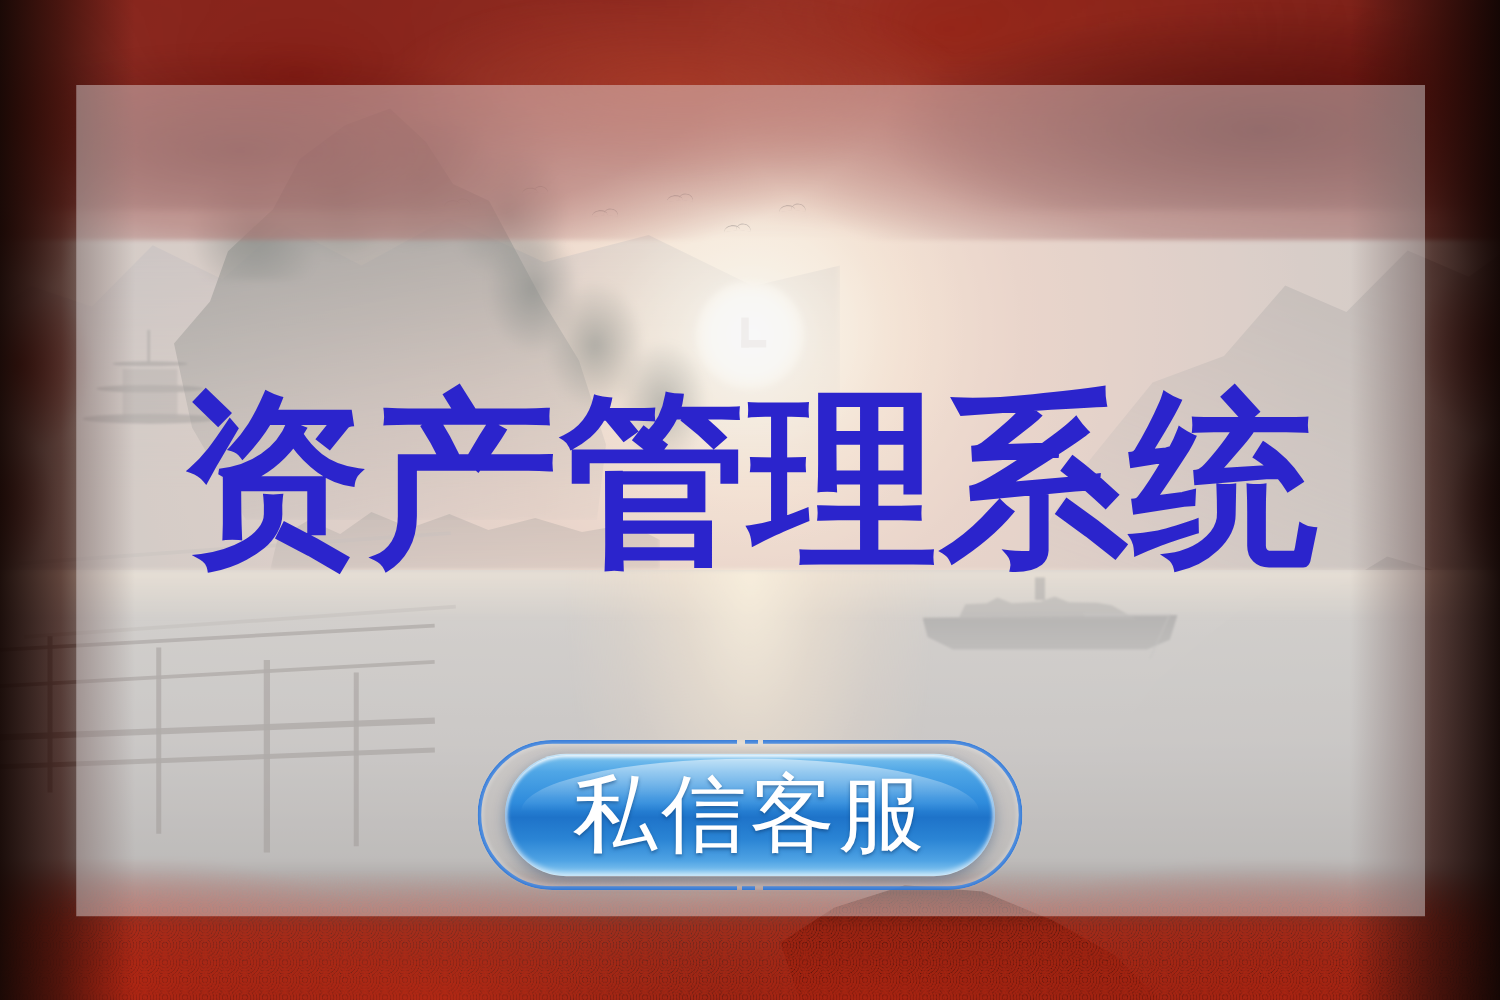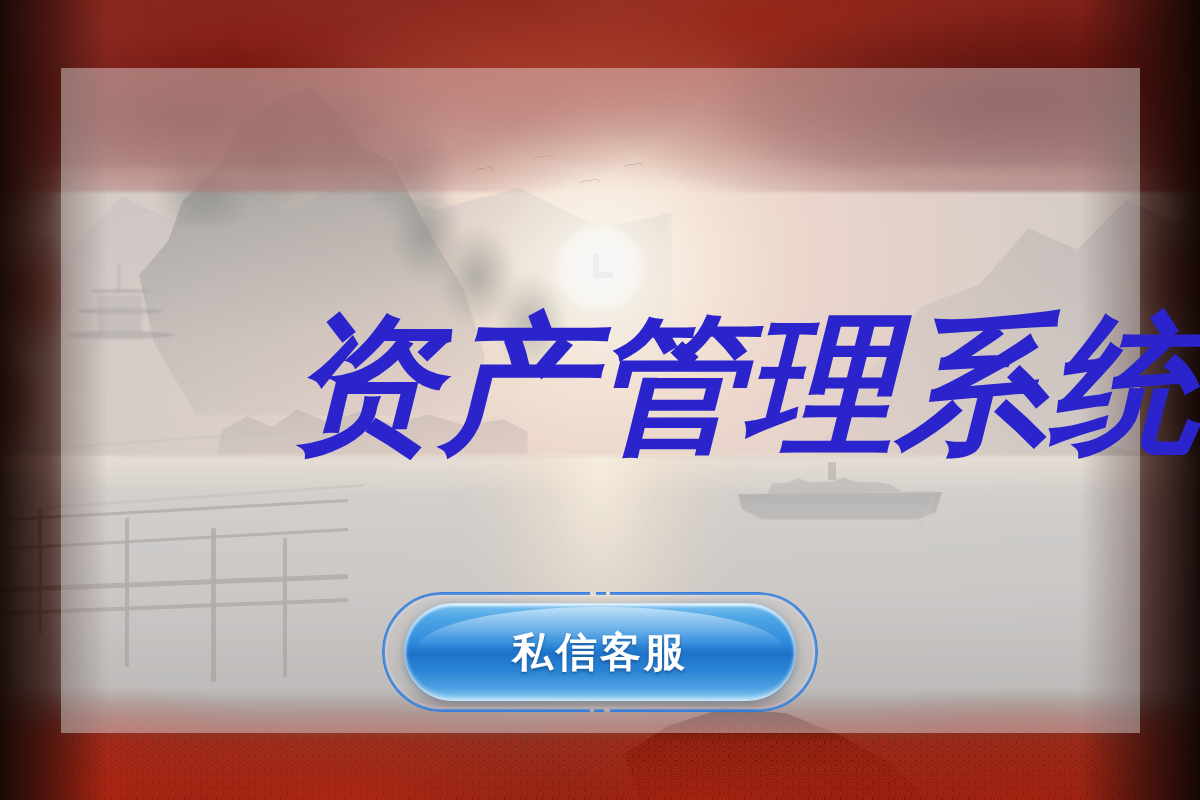--- a/index.html
+++ b/index.html
@@ -282,30 +282,29 @@
     position: absolute;
     left: 61px; top: 68px; width: 1079px; height: 665px;
     background: rgba(238,238,240,0.42);
     pointer-events: none;
   }
 
   
   .title {
     position: absolute;
     left: 0; top: 300px; width: 1200px;
-    text-align: right;
+    text-align: center;
     font-family: "DejaVu Sans", "Liberation Sans", sans-serif;
     font-weight: 700;
     font-size: 150px;
     line-height: 170px;
     letter-spacing: 2px;
     color: #2B24CC;
     white-space: nowrap;
     user-select: none;
-    font-style: italic;
   }
 
   
   .cta-wrap {
     position: absolute;
     left: 382px; top: 592px;
     width: 436px; height: 120px;
   }
 
   
@@ -360,22 +359,22 @@
   .cta::before {
     content: ""; position: absolute;
     left: 3%; top: 3%; width: 94%; height: 44%;
     border-radius: 50% / 100% 100% 0 0;
     background: linear-gradient(180deg, rgba(255,255,255,.55) 0%, rgba(255,255,255,.10) 75%, rgba(255,255,255,0) 100%);
     pointer-events: none;
   }
   .cta-label {
     position: relative; z-index: 2;
     font-family: "DejaVu Sans", "Liberation Sans", sans-serif;
-    font-weight: 700;
-    font-size: 41px;
+    font-weight: 400;
+    font-size: 68px;
     line-height: 1;
     letter-spacing: 3px;
     color: #FFFFFF;
     text-shadow: 0 2px 3px rgba(12,58,112,.55);
     user-select: none;
     white-space: nowrap;
   }
 </style>
 </head>
 <body>

